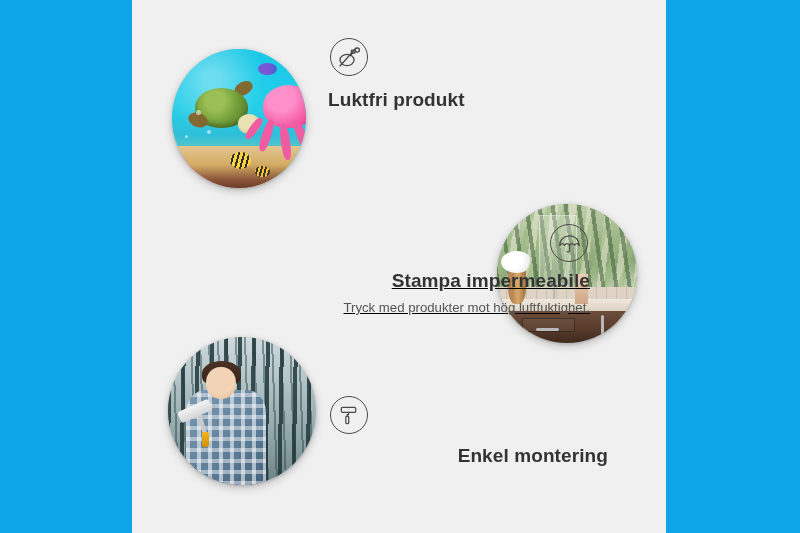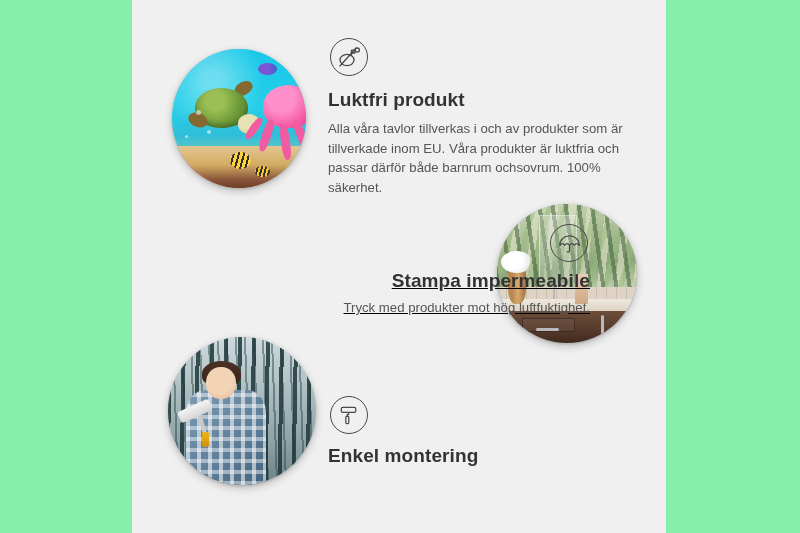--- a/index.html
+++ b/index.html
@@ -12,21 +12,21 @@
     width: 800px;
     height: 533px;
     font-family: "Liberation Sans", sans-serif;
     overflow: hidden;
   }
 
   #stage {
     position: relative;
     width: 800px;
     height: 533px;
-    background: #86efac;
+    background: #0ea5e9;
     overflow: hidden;
   }
 
   
   #panel {
     position: absolute;
     left: 132px;
     top: 0px;
     width: 534px;
     height: 533px;
@@ -252,21 +252,21 @@
   #feature-odorless { left: 196px; top: 38px; width: 300px; text-align: left; }
   #feature-odorless .icon-circle { margin: 0 0 13px 2px; }
   #feature-odorless h3 { margin-bottom: 8px; }
 
   
   #feature-waterproof { left: 80px; top: 224px; width: 378px; text-align: right; text-decoration: underline; }
   #feature-waterproof .icon-circle { margin: 0 2px 8px auto; }
   #feature-waterproof h3 { margin-bottom: 6px; }
 
   
-  #feature-easy { left: 196px; top: 396px; width: 280px; text-align: left; }
+  #feature-easy { left: 196px; top: 396px; width: 280px; text-align: right; }
   #feature-easy .icon-circle { margin: 0 0 11px 2px; }
   #feature-easy h3 { margin-bottom: 6px; }
 </style>
 </head>
 <body>
 
 <div id="stage">
 
   <div id="panel">
 
@@ -328,21 +328,20 @@
         <svg width="26" height="26" viewBox="0 0 26 26" fill="none" stroke="#4a4a4a" stroke-width="1.3" stroke-linecap="round" stroke-linejoin="round" aria-hidden="true">
           <ellipse cx="11" cy="16" rx="7" ry="5.6"></ellipse>
           <path d="M14.6 11.6 L16.4 8.6"></path>
           <rect x="15.4" y="6.2" width="3.6" height="2.8" rx="0.6"></rect>
           <circle cx="21.3" cy="6.1" r="2.1"></circle>
           <path d="M19.2 6.1 L19.2 6.1"></path>
           <path d="M4 22 L20 4"></path>
         </svg>
       </div>
       <h3>Luktfri produkt</h3>
-      <p>Alla våra tavlor tillverkas i och av produkter som är tillverkade inom EU. Våra produkter är luktfria och passar därför både barnrum ochsovrum. 100% säkerhet.</p>
     </div>
 
     <div class="feature" id="feature-waterproof">
       <div class="icon-circle">
         <svg width="25" height="25" viewBox="0 0 26 26" fill="none" stroke="#4a4a4a" stroke-width="1.3" stroke-linecap="round" stroke-linejoin="round" aria-hidden="true">
           <path d="M3 15 C3 8.9 7.5 5 13 5 C18.5 5 23 8.9 23 15"></path>
           <path d="M3 15 C4.6 12.6 6.4 12.6 8 15 C9.6 12.6 11.4 12.6 13 15 C14.6 12.6 16.4 12.6 18 15 C19.6 12.6 21.4 12.6 23 15"></path>
           <path d="M13 15 L13 20.2"></path>
           <path d="M13 20.2 C13 22 11.6 22.4 10.7 21.4"></path>
         </svg>

